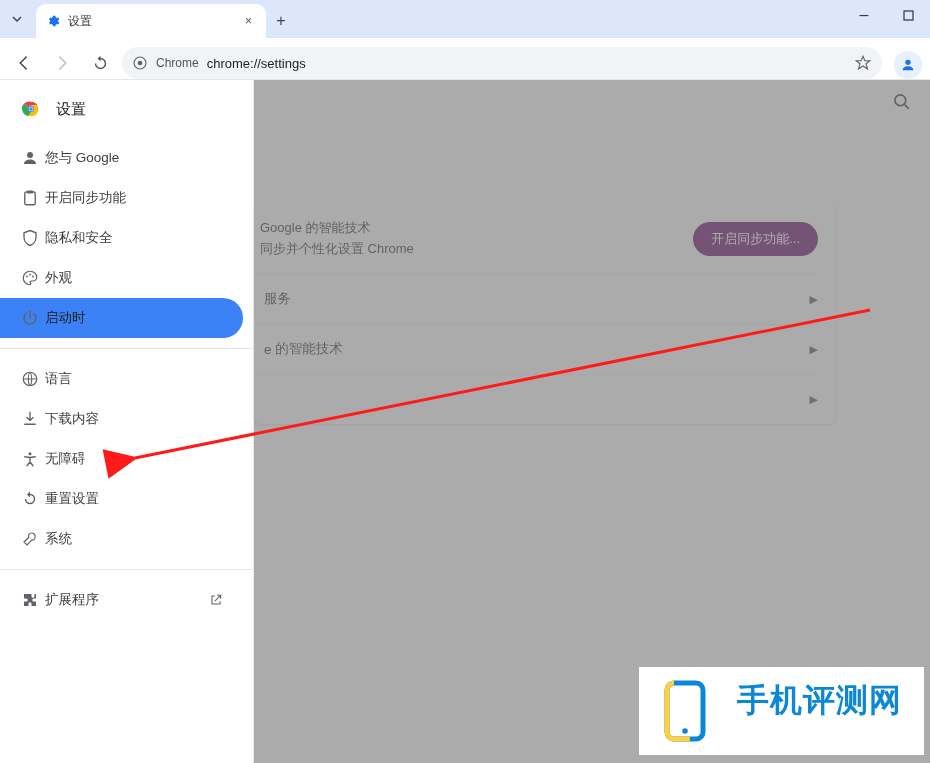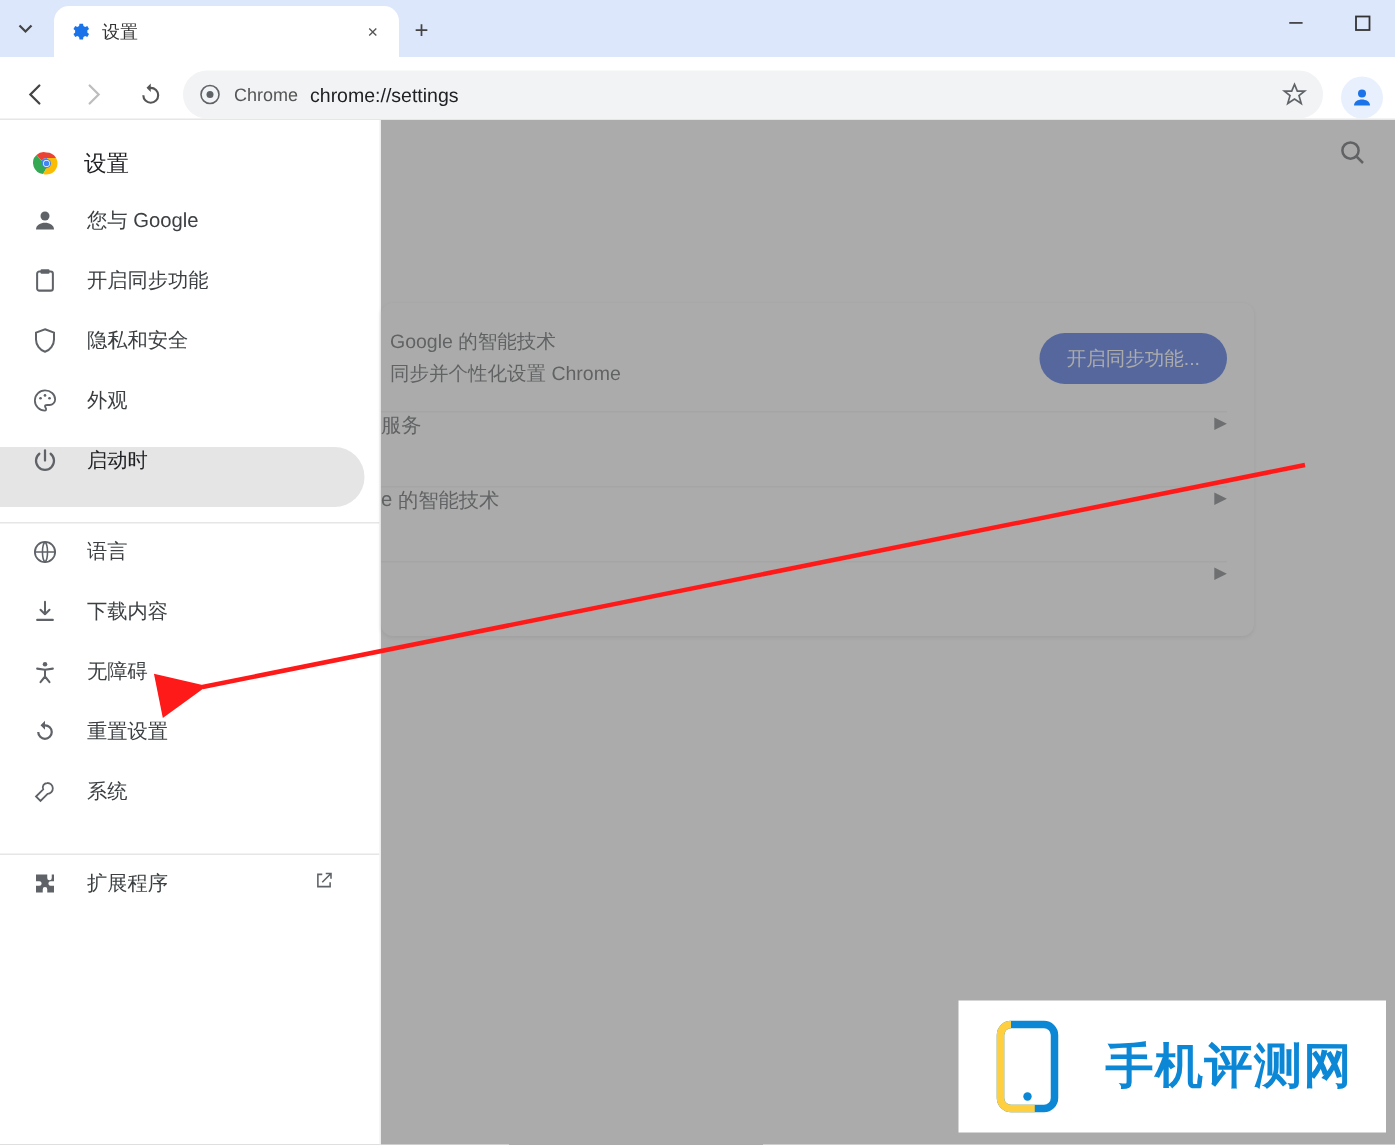--- a/index.html
+++ b/index.html
@@ -24,44 +24,44 @@
 .omnibox .star { margin-left: auto; color:#5f6368; }
 .avatar { width: 28px; height: 28px; border-radius:50%; background:#e8f0fe; display:flex; align-items:center; justify-content:center; margin-left: 6px; }
 
 
 .layout { display:flex; height: calc(763px - 38px - 42px); position: relative; }
 .sidebar { width: 254px; background:#fff; border-right: 1px solid #eee; height: 100%; overflow:hidden; }
 .sidebar-header { display:flex; align-items:center; gap: 14px; padding: 18px 20px 14px; }
 .chrome-logo { width: 22px; height: 22px; }
 .sidebar-header h1 { font-size: 15px; font-weight: 400; color:#202124; }
 .sidebar-list { padding: 4px 0; }
-.side-item { display:flex; align-items:flex-start; gap: 18px; height: 40px; padding: 0 20px; font-size: 13.5px; color:#3c4043; cursor: pointer; border-radius: 0 20px 20px 0; margin-right: 10px; }
-.side-item.active { background:#e5e5e5; color:#202124; }
+.side-item { display:flex; align-items:center; gap: 5px; height: 40px; padding: 0 20px; font-size: 13.5px; color:#3c4043; cursor: pointer; border-radius: 0 20px 20px 0; margin-right: 10px; }
+.side-item.active { background:#3b82f6; color:#202124; }
 .side-item .icon { width: 20px; display:flex; align-items:center; justify-content:center; color:#5f6368; }
 .side-divider { height:1px; background:#e6e6e6; margin: 10px 0; }
 .side-item .ext { margin-left: auto; color:#5f6368; }
 
 
 .main { flex:1; position:relative; background:#fff; }
 .scrim { position:absolute; inset:0; background: rgba(120,120,120,0.62); }
 .main-top { position:absolute; top:12px; right:18px; }
 .search-ico { color:#3c4043; }
 
 .card { position:absolute; left:0; top:122px; right:94px; background:#fff; border-radius: 8px; box-shadow: 0 1px 3px rgba(0,0,0,0.12); padding: 0 18px 0 0; }
 .card-head { padding: 16px 0 14px 6px; display:flex; align-items:center; }
 .card-head .txt { font-size: 13px; color:#3c4043; line-height: 1.6; }
-.sync-btn { margin-left:auto; background:#1d4ed8; color:#fff; border:none; border-radius: 18px; height: 34px; padding: 0 18px; font-size: 13px; cursor:pointer; }
-.card-row { height: 50px; display:flex; align-items:flex-start; border-top: 1px solid #eee; padding-left: 0; font-size: 13.5px; color:#3c4043; }
+.sync-btn { margin-left:auto; background:#701a75; color:#fff; border:none; border-radius: 18px; height: 34px; padding: 0 18px; font-size: 13px; cursor:pointer; }
+.card-row { height: 50px; display:flex; align-items:center; border-top: 1px solid #eee; padding-left: 10px; font-size: 13.5px; color:#3c4043; }
 .card-row .arr { margin-left:auto; color:#5f6368; font-size: 11px; }
 
 
 .arrow-svg { position:absolute; left:0; top:0; width:930px; height:763px; pointer-events:none; z-index: 50; }
 
 
-.watermark { position:absolute; right:8px; bottom:10px; background:#fff; padding: 10px 20px; display:flex; align-items:center; gap: 28px; z-index: 40; box-shadow: 0 0 0 2px #fff; }
+.watermark { position:absolute; right:8px; bottom:10px; background:#fff; padding: 10px 20px; display:flex; gap: 28px; z-index: 40; box-shadow: 0 0 0 2px #fff; }
 .watermark .phone { width: 48px; height: 64px; }
 .watermark .wtxt { font-size: 32px; font-weight: 700; color:#0b87d6; letter-spacing: 1px; }
 
 svg { display:block; }
 </style>
 </head>
 <body>
 
 <div class="titlebar">
   <div class="chevron">

